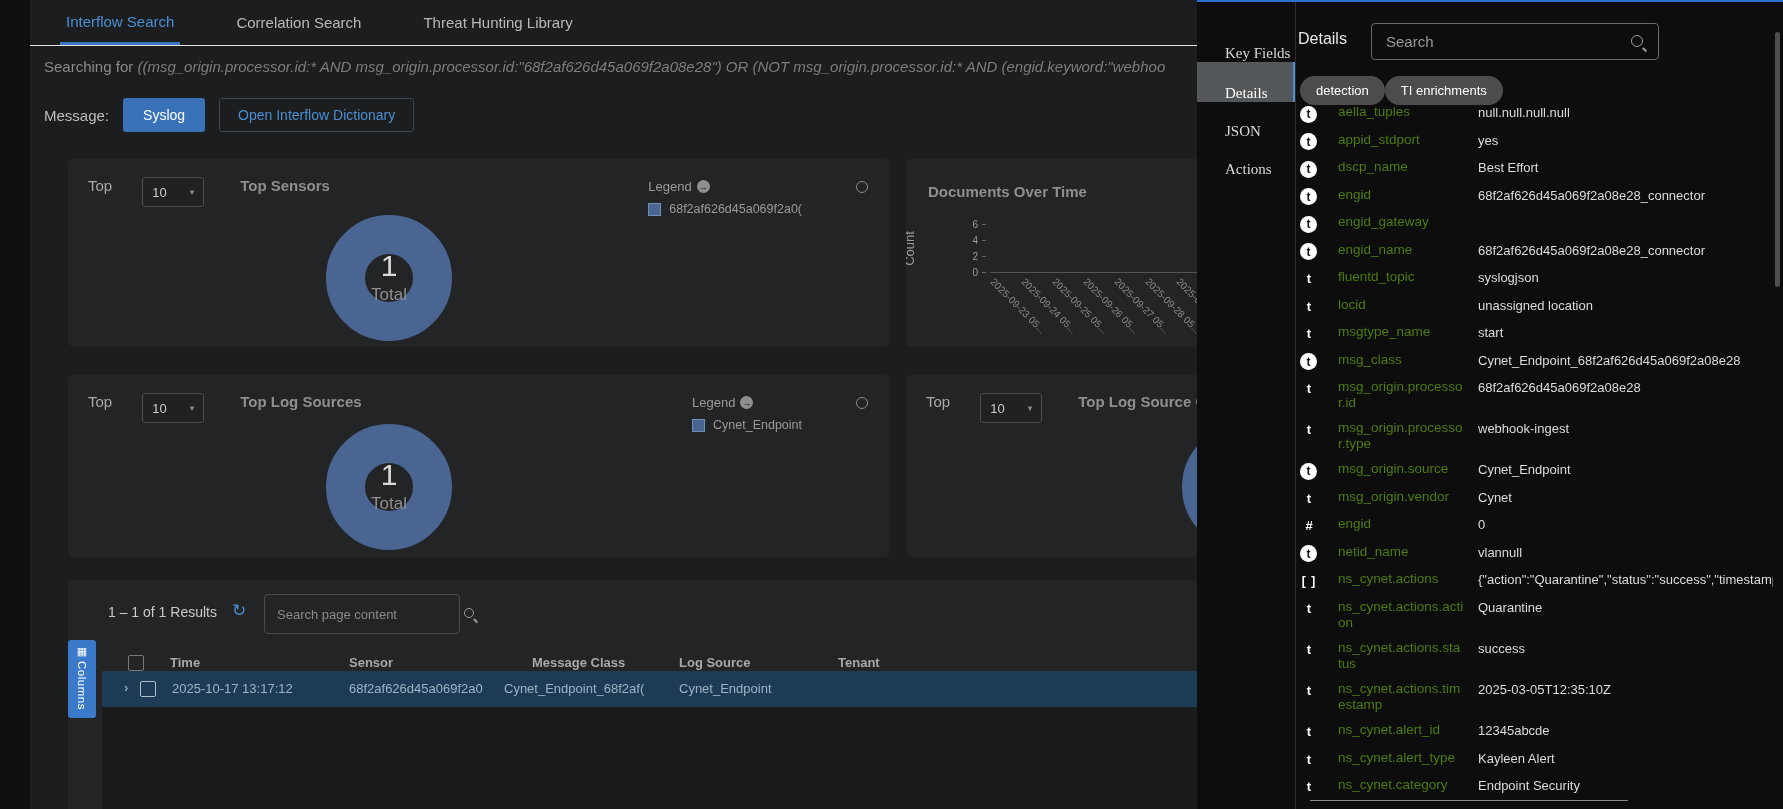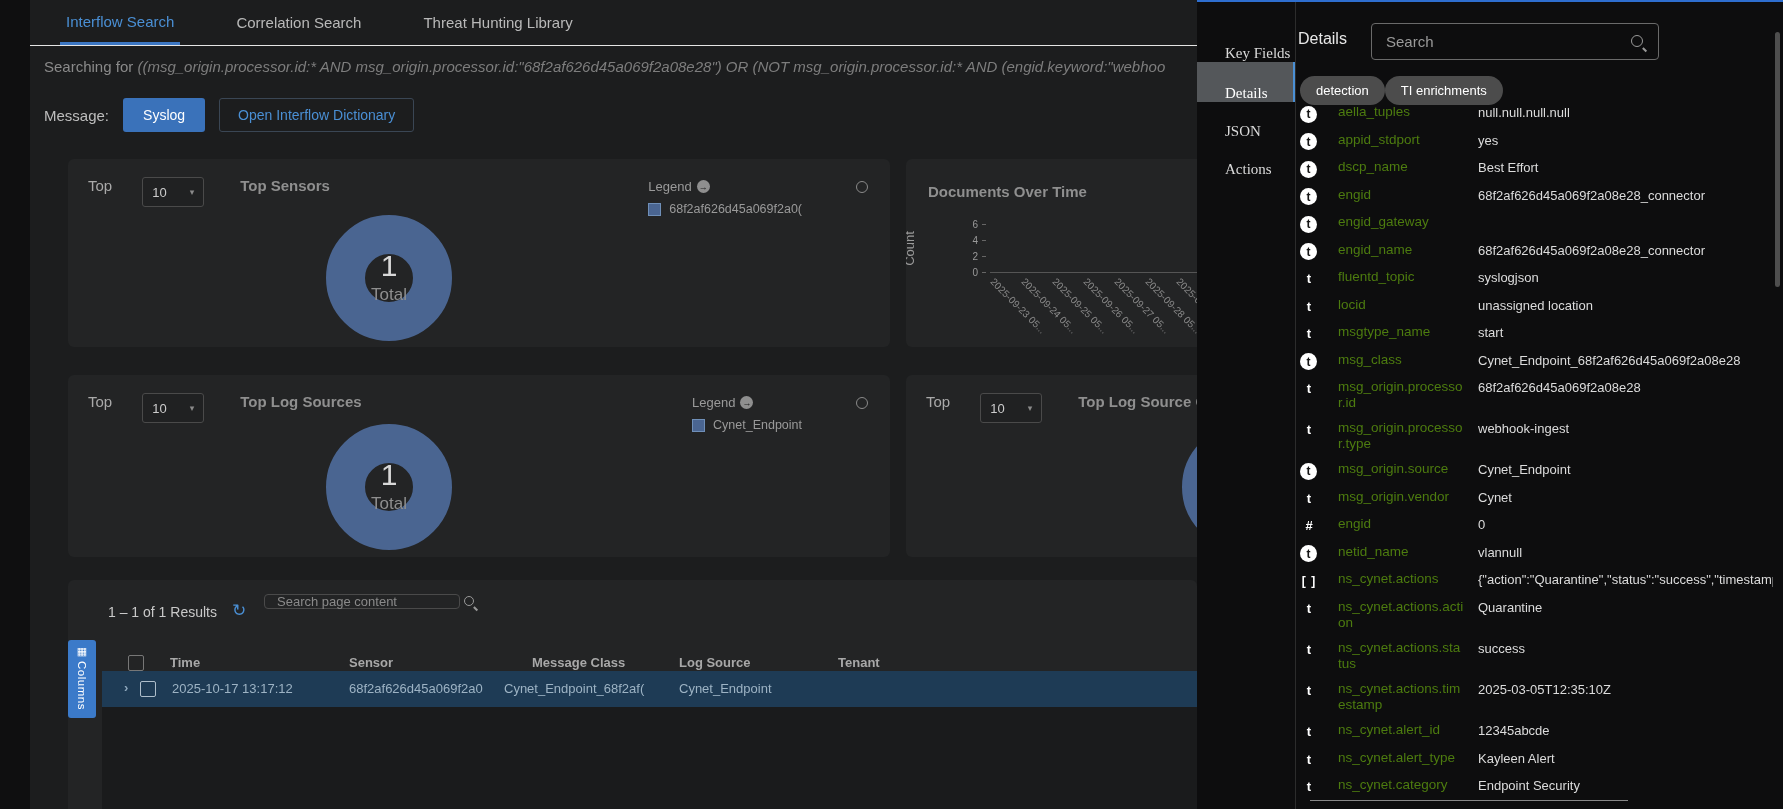--- a/index.html
+++ b/index.html
@@ -64,21 +64,21 @@
   #dot-axis{position:absolute;left:84px;right:0;top:113px;height:1px;background:#555;}
   #dot-xticks{position:absolute;left:84px;top:117px;display:flex;}
   .xtick{width:31px;position:relative;height:70px;flex:none;}
   .xtick span{position:absolute;left:6px;top:0;font-size:10px;color:#8a8a8a;white-space:nowrap;
               transform:rotate(45deg);transform-origin:top left;display:inline-block;}
 
   
   #results-panel{left:68px;top:580px;width:1129px;height:260px;}
   #results-count{position:absolute;left:40px;top:24px;font-size:14px;color:#c9c9c9;}
   #refresh-icon{position:absolute;left:164px;top:20px;font-size:17px;color:#4a8fd4;cursor:pointer;}
-  #results-search{position:absolute;left:196px;top:14px;width:196px;height:15px;border:1px solid #4a4a4a;border-radius:4px;
+  #results-search{position:absolute;left:196px;top:14px;width:196px;height:40px;border:1px solid #4a4a4a;border-radius:4px;
                   display:flex;align-items:center;padding:0 10px;box-sizing:border-box;gap:8px;}
   #results-search input{flex:1;background:transparent;border:none;outline:none;color:#ccc;font-size:13px;
                         font-family:"Liberation Sans",sans-serif;}
   #results-search input::placeholder{color:#8a8a8a;}
   .mag{position:relative;width:14px;height:14px;display:inline-block;flex:none;}
   .mag::before{content:"";position:absolute;left:1px;top:1px;width:8px;height:8px;border:1.5px solid #999;border-radius:50%;}
   .mag::after{content:"";position:absolute;left:11px;top:11px;width:5px;height:1.5px;background:#999;
               transform:rotate(45deg);transform-origin:left center;}
 
   #columns-btn{position:absolute;left:0;top:60px;width:28px;height:78px;background:#3b7ac9;border-radius:3px;

